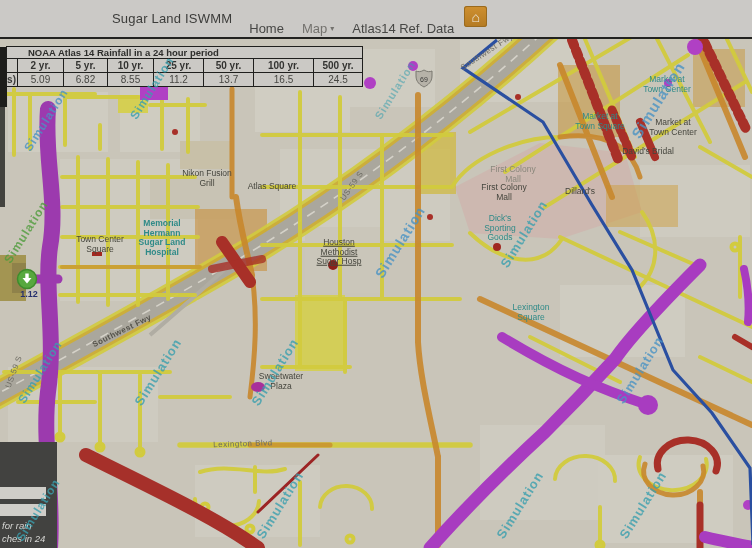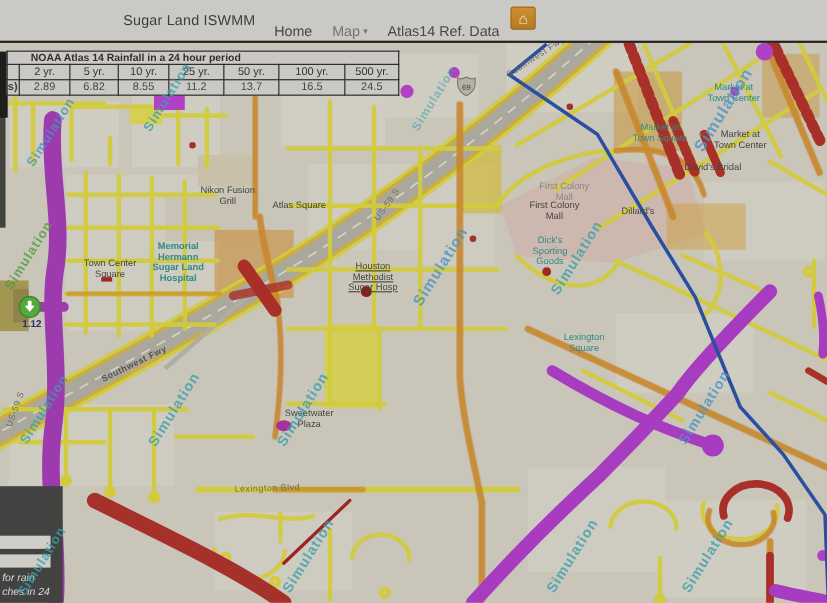--- a/index.html
+++ b/index.html
@@ -41,21 +41,21 @@
   .marker-label{position:absolute;z-index:3;color:#26306e;font-weight:bold;font-size:9px;
                 transform:translate(-50%,0);pointer-events:none;}
 
   
   .rain-table{position:absolute;left:6px;top:46px;width:356px;z-index:3;
               border-collapse:collapse;background:#cbc9c5;table-layout:fixed;}
   .rain-table td,.rain-table th{border:1.5px solid #1f1f1d;font-size:10px;padding:0;
               text-align:center;height:13px;overflow:hidden;}
   .rain-table .ttl{text-align:left;padding-left:21px;font-weight:bold;font-size:9.5px;
               height:10px;color:#2e2e2c;}
-  .rain-table th{font-weight:normal;color:#333331;}
+  .rain-table th{font-weight:bold;color:#333331;}
   .rain-table td.val{color:#474743;}
   .rain-table td.cut{text-align:right;padding-right:1px;color:#3a3a38;font-weight:bold;}
 
   
   .bl-panel{position:absolute;left:0;top:442px;width:57px;height:106px;background:#424240;
             z-index:3;}
   .bl-bar{position:absolute;left:0;width:46px;height:12px;background:#cfcdc8;}
   .bl-text{position:absolute;left:2px;color:#d9d9d6;font-size:9.5px;font-style:italic;
            white-space:nowrap;}
 </style>
@@ -349,21 +349,21 @@
     <th>2 yr.</th>
     <th>5 yr.</th>
     <th>10 yr.</th>
     <th>25 yr.</th>
     <th>50 yr.</th>
     <th>100 yr.</th>
     <th>500 yr.</th>
   </tr>
   <tr>
     <td class="cut">s)</td>
-    <td class="val">2.89</td>
+    <td class="val">5.09</td>
     <td class="val">6.82</td>
     <td class="val">8.55</td>
     <td class="val">11.2</td>
     <td class="val">13.7</td>
     <td class="val">16.5</td>
     <td class="val">24.5</td>
   </tr>
 </tbody>
   </table>
 

